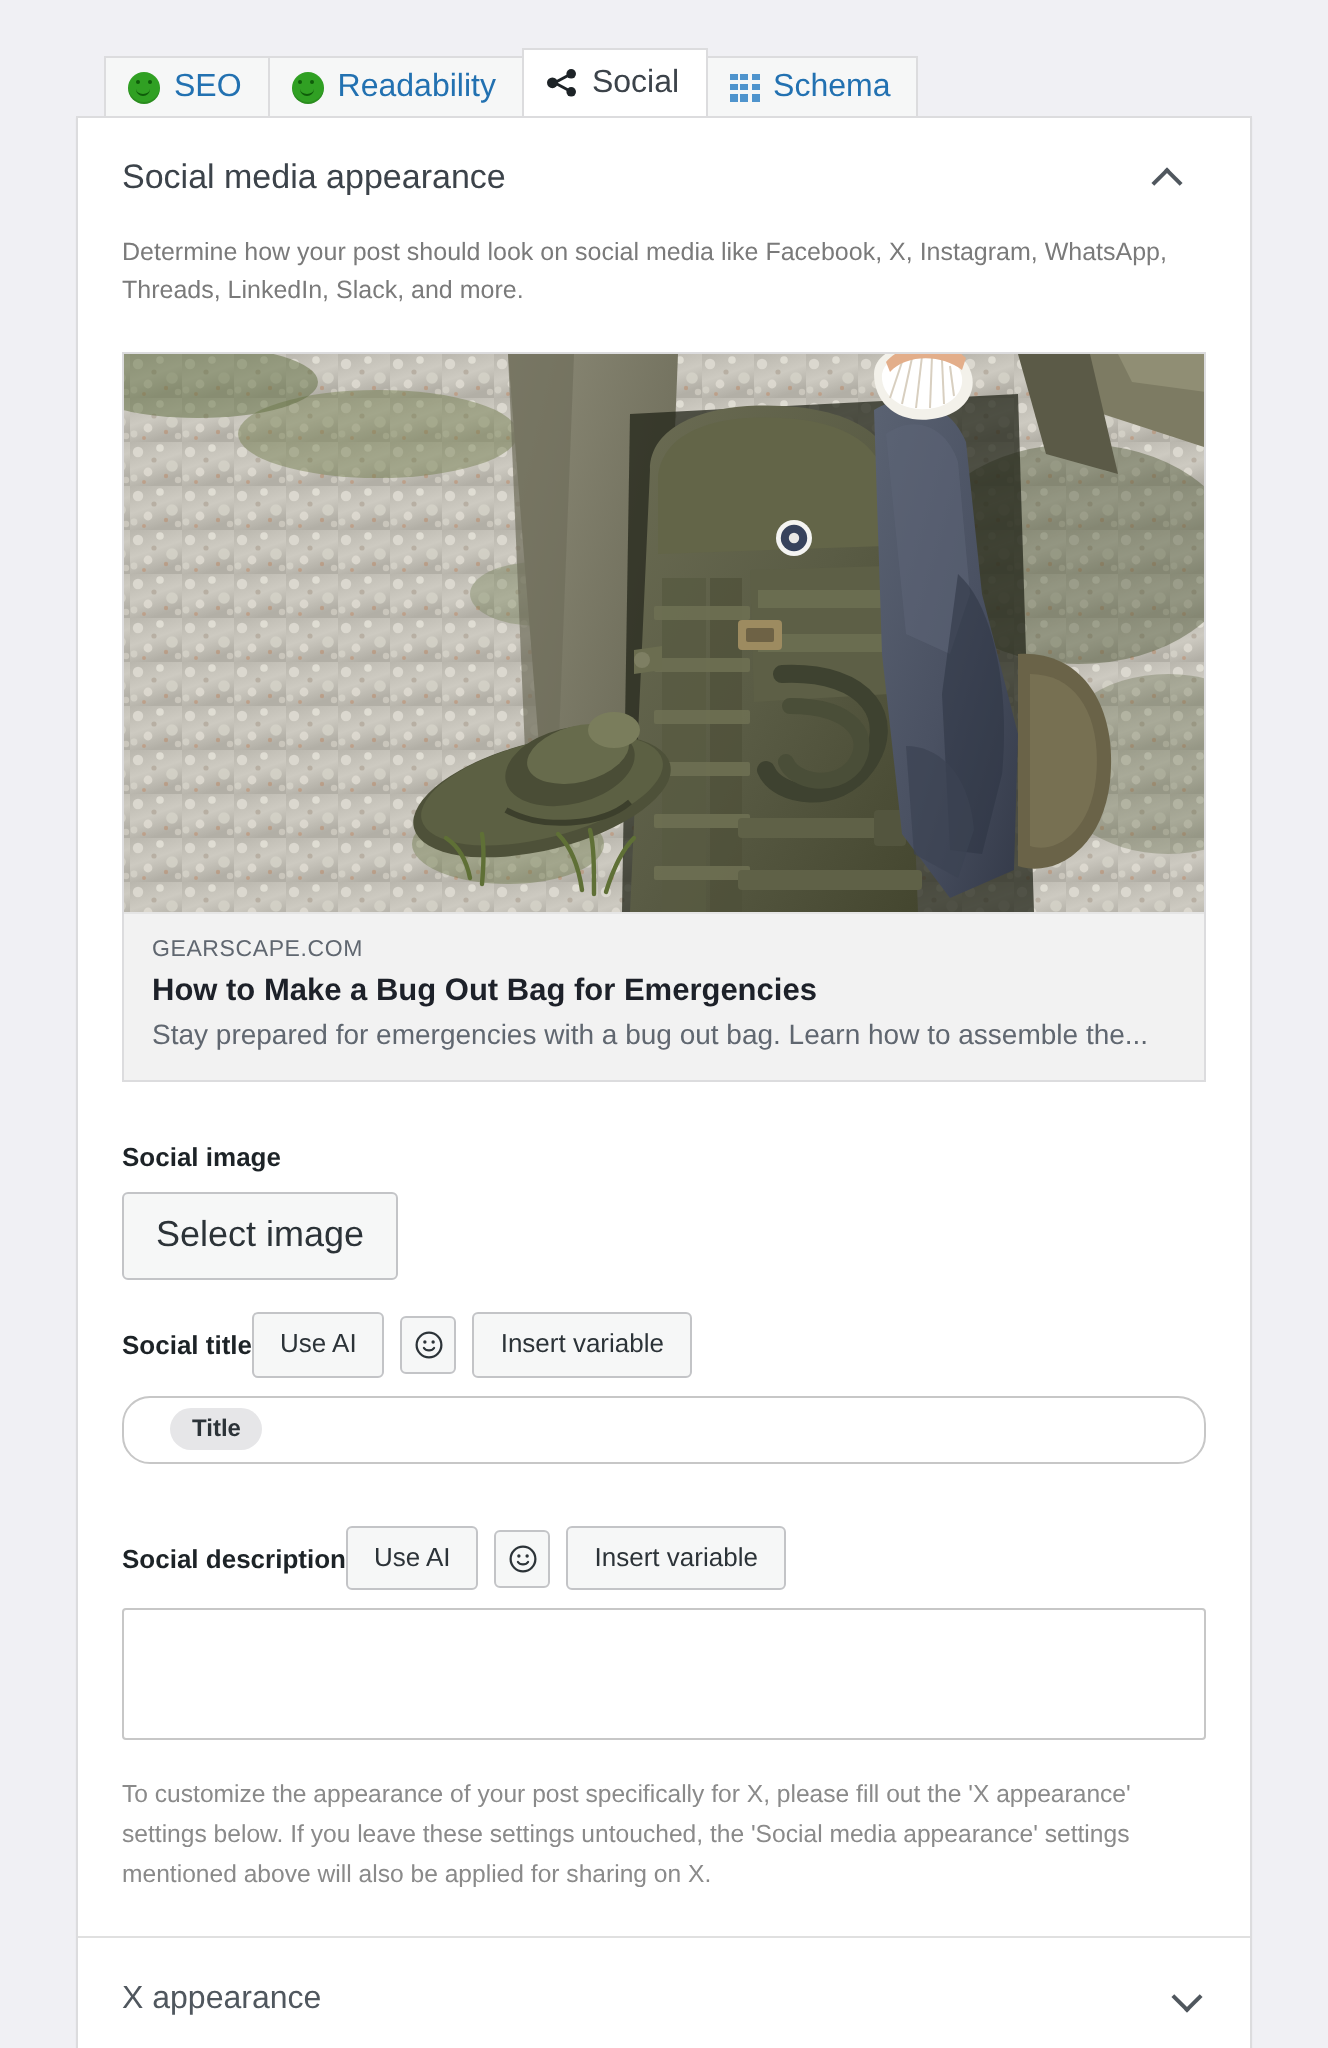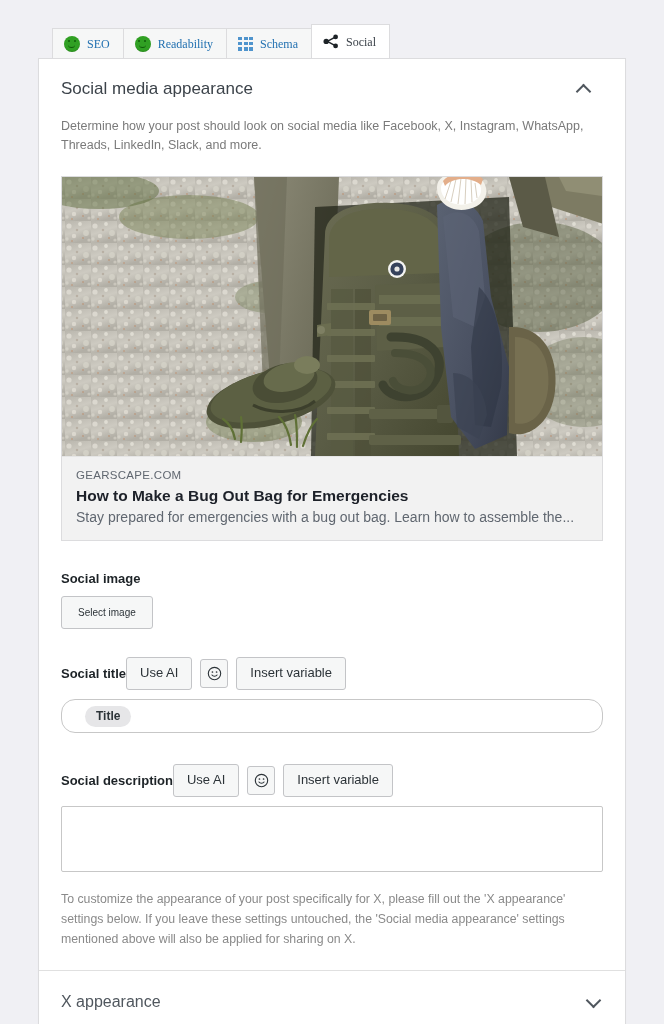--- a/index.html
+++ b/index.html
@@ -34,25 +34,24 @@
   .tab {
     display: flex;
     align-items: center;
     gap: 7px;
     height: 30px;
     padding: 0 13px 0 11px;
     background: #f6f7f7;
     border: 1px solid #dcdcde;
     border-bottom: none;
     margin-right: -1px;
-    font-size: 12px;
+    font-size: 16px;
     color: #2271b1;
     cursor: pointer;
     white-space: nowrap;
-    font-family: Liberation Serif, serif;
   }
 
   .tab.active {
     background: #ffffff;
     color: #3c434a;
     height: 34px;
     border-color: #dcdcde;
     position: relative;
     z-index: 6;
   }
@@ -214,22 +213,22 @@
     color: #2c3338;
     font-size: 13px;
     font-family: "Liberation Sans", sans-serif;
     padding: 7px 13px;
     cursor: pointer;
     line-height: 1.3;
   }
 
   .select-image-btn {
     padding: 9px 16px;
-    font-size: 10px;
-    margin-bottom: 28px;
+    font-size: 18px;
+    margin-bottom: 16px;
   }
 
   .field-row {
     display: flex;
     align-items: center;
     margin-bottom: 9px;
   }
   .field-row .field-label { margin-bottom: 0; }
 
   .btn-group {
@@ -316,44 +315,44 @@
     <div class="tab">
       <span class="smiley"></span>
       <span class="tab-label">SEO</span>
     </div>
 
     <div class="tab">
       <span class="smiley"></span>
       <span class="tab-label">Readability</span>
     </div>
 
-    <div class="tab">
-      <span class="schema-icon">
-        <i></i>
-          <i></i>
-          <i></i>
-          <i></i>
-          <i></i>
-          <i></i>
-          <i></i>
-          <i></i>
-          <i></i>
-      </span>
-      <span class="tab-label">Schema</span>
-    </div>
-
     <div class="tab active">
       <svg class="share-icon" width="16" height="15" viewBox="0 0 16 15">
         <line x1="12.2" y1="3.1" x2="4.3" y2="7.4" stroke="#1d2327" stroke-width="1.5"></line>
         <line x1="12.2" y1="11.6" x2="4.3" y2="7.4" stroke="#1d2327" stroke-width="1.5"></line>
         <circle cx="12.6" cy="2.9" r="2.4" fill="#1d2327"></circle>
         <circle cx="12.6" cy="11.9" r="2.4" fill="#1d2327"></circle>
         <circle cx="3.2" cy="7.4" r="2.7" fill="#1d2327"></circle>
       </svg>
       <span class="tab-label">Social</span>
+    </div>
+
+    <div class="tab">
+      <span class="schema-icon">
+        <i></i>
+          <i></i>
+          <i></i>
+          <i></i>
+          <i></i>
+          <i></i>
+          <i></i>
+          <i></i>
+          <i></i>
+      </span>
+      <span class="tab-label">Schema</span>
     </div>
   </div>
 
   <div class="card">
 
     <div class="panel-header">
       <span class="panel-title">Social media appearance</span>
       <span class="chev"></span>
     </div>
 

